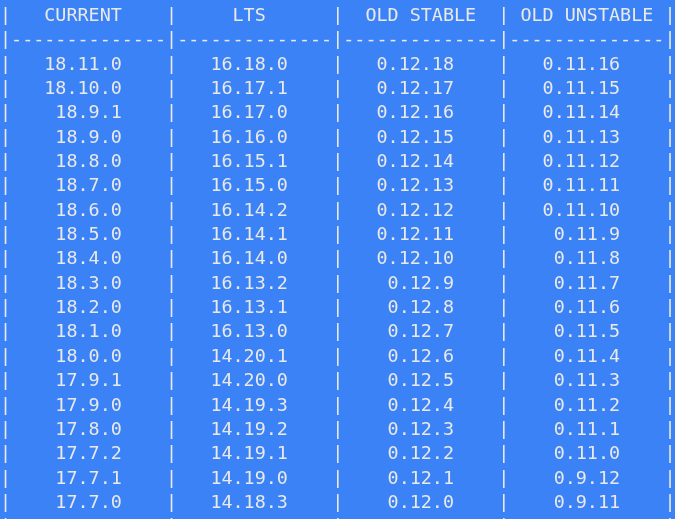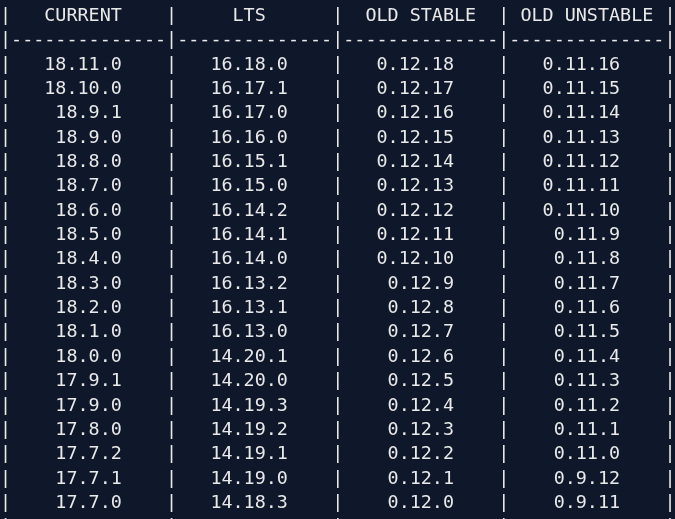--- a/index.html
+++ b/index.html
@@ -5,21 +5,21 @@
   html, body {
     margin: 0;
     padding: 0;
     width: 675px;
     height: 519px;
     overflow: hidden;
   }
   .terminal {
     width: 675px;
     height: 519px;
-    background: #0f172a;
+    background: #3b82f6;
     overflow: hidden;
     box-sizing: border-box;
   }
   .screen {
     margin: 0;
     padding: 3px 0 0 0;
     font-family: "DejaVu Sans Mono", "Liberation Mono", monospace;
     font-size: 18.4px;
     line-height: 24.35px;
     color: #e9e9e9;

